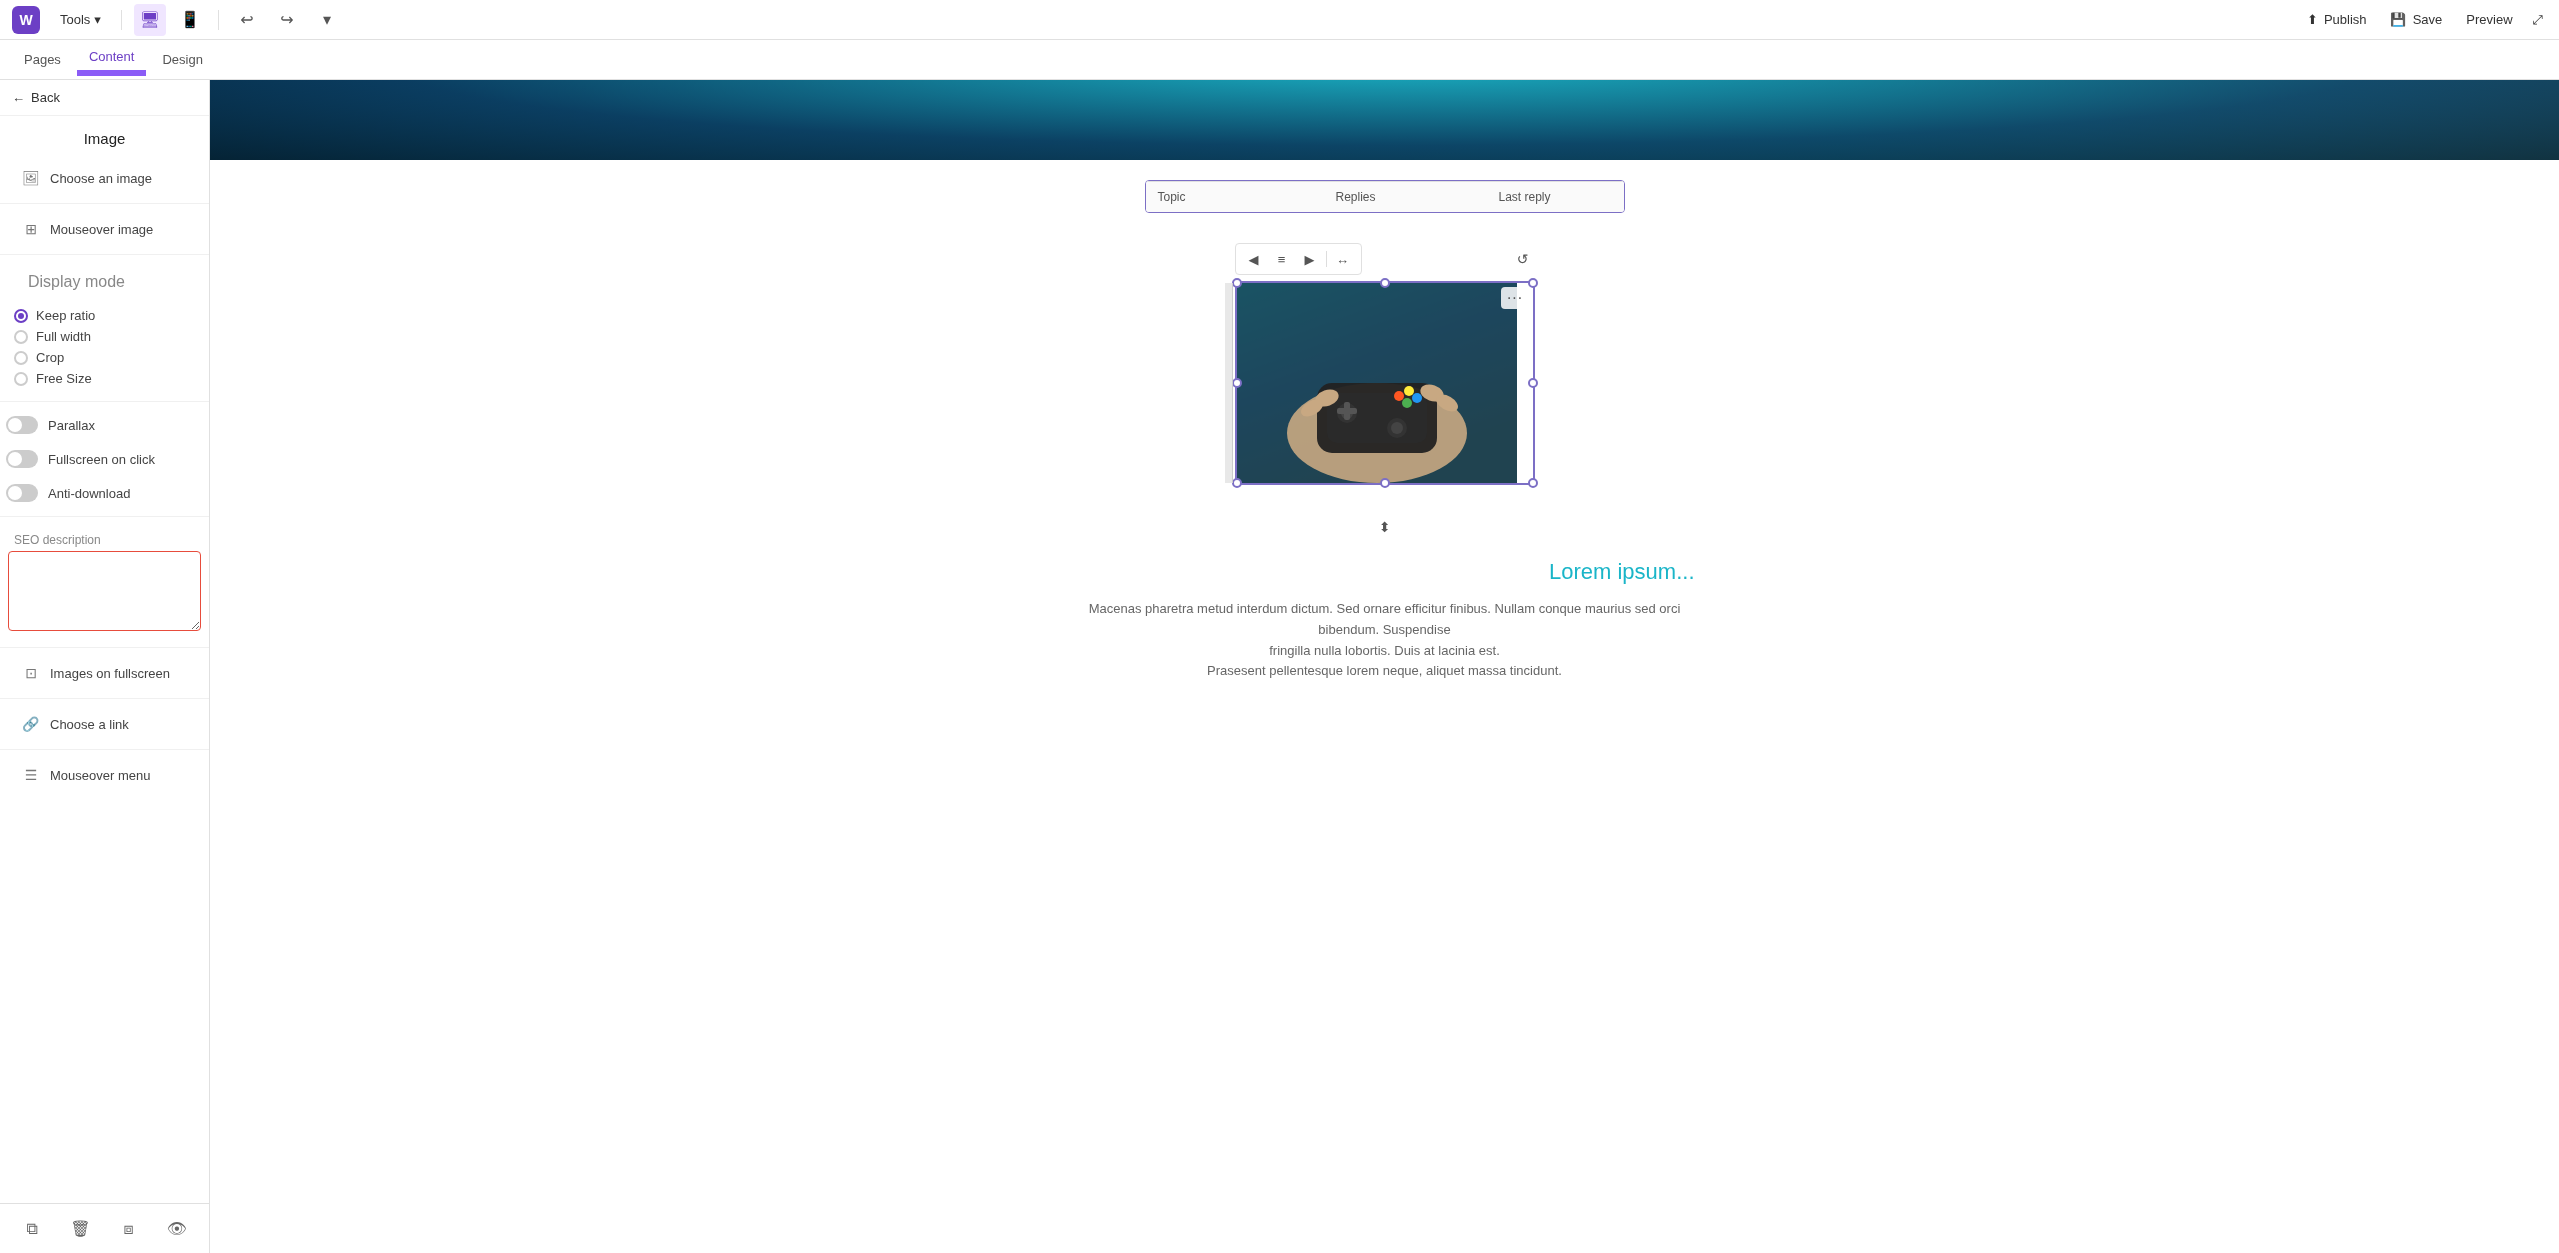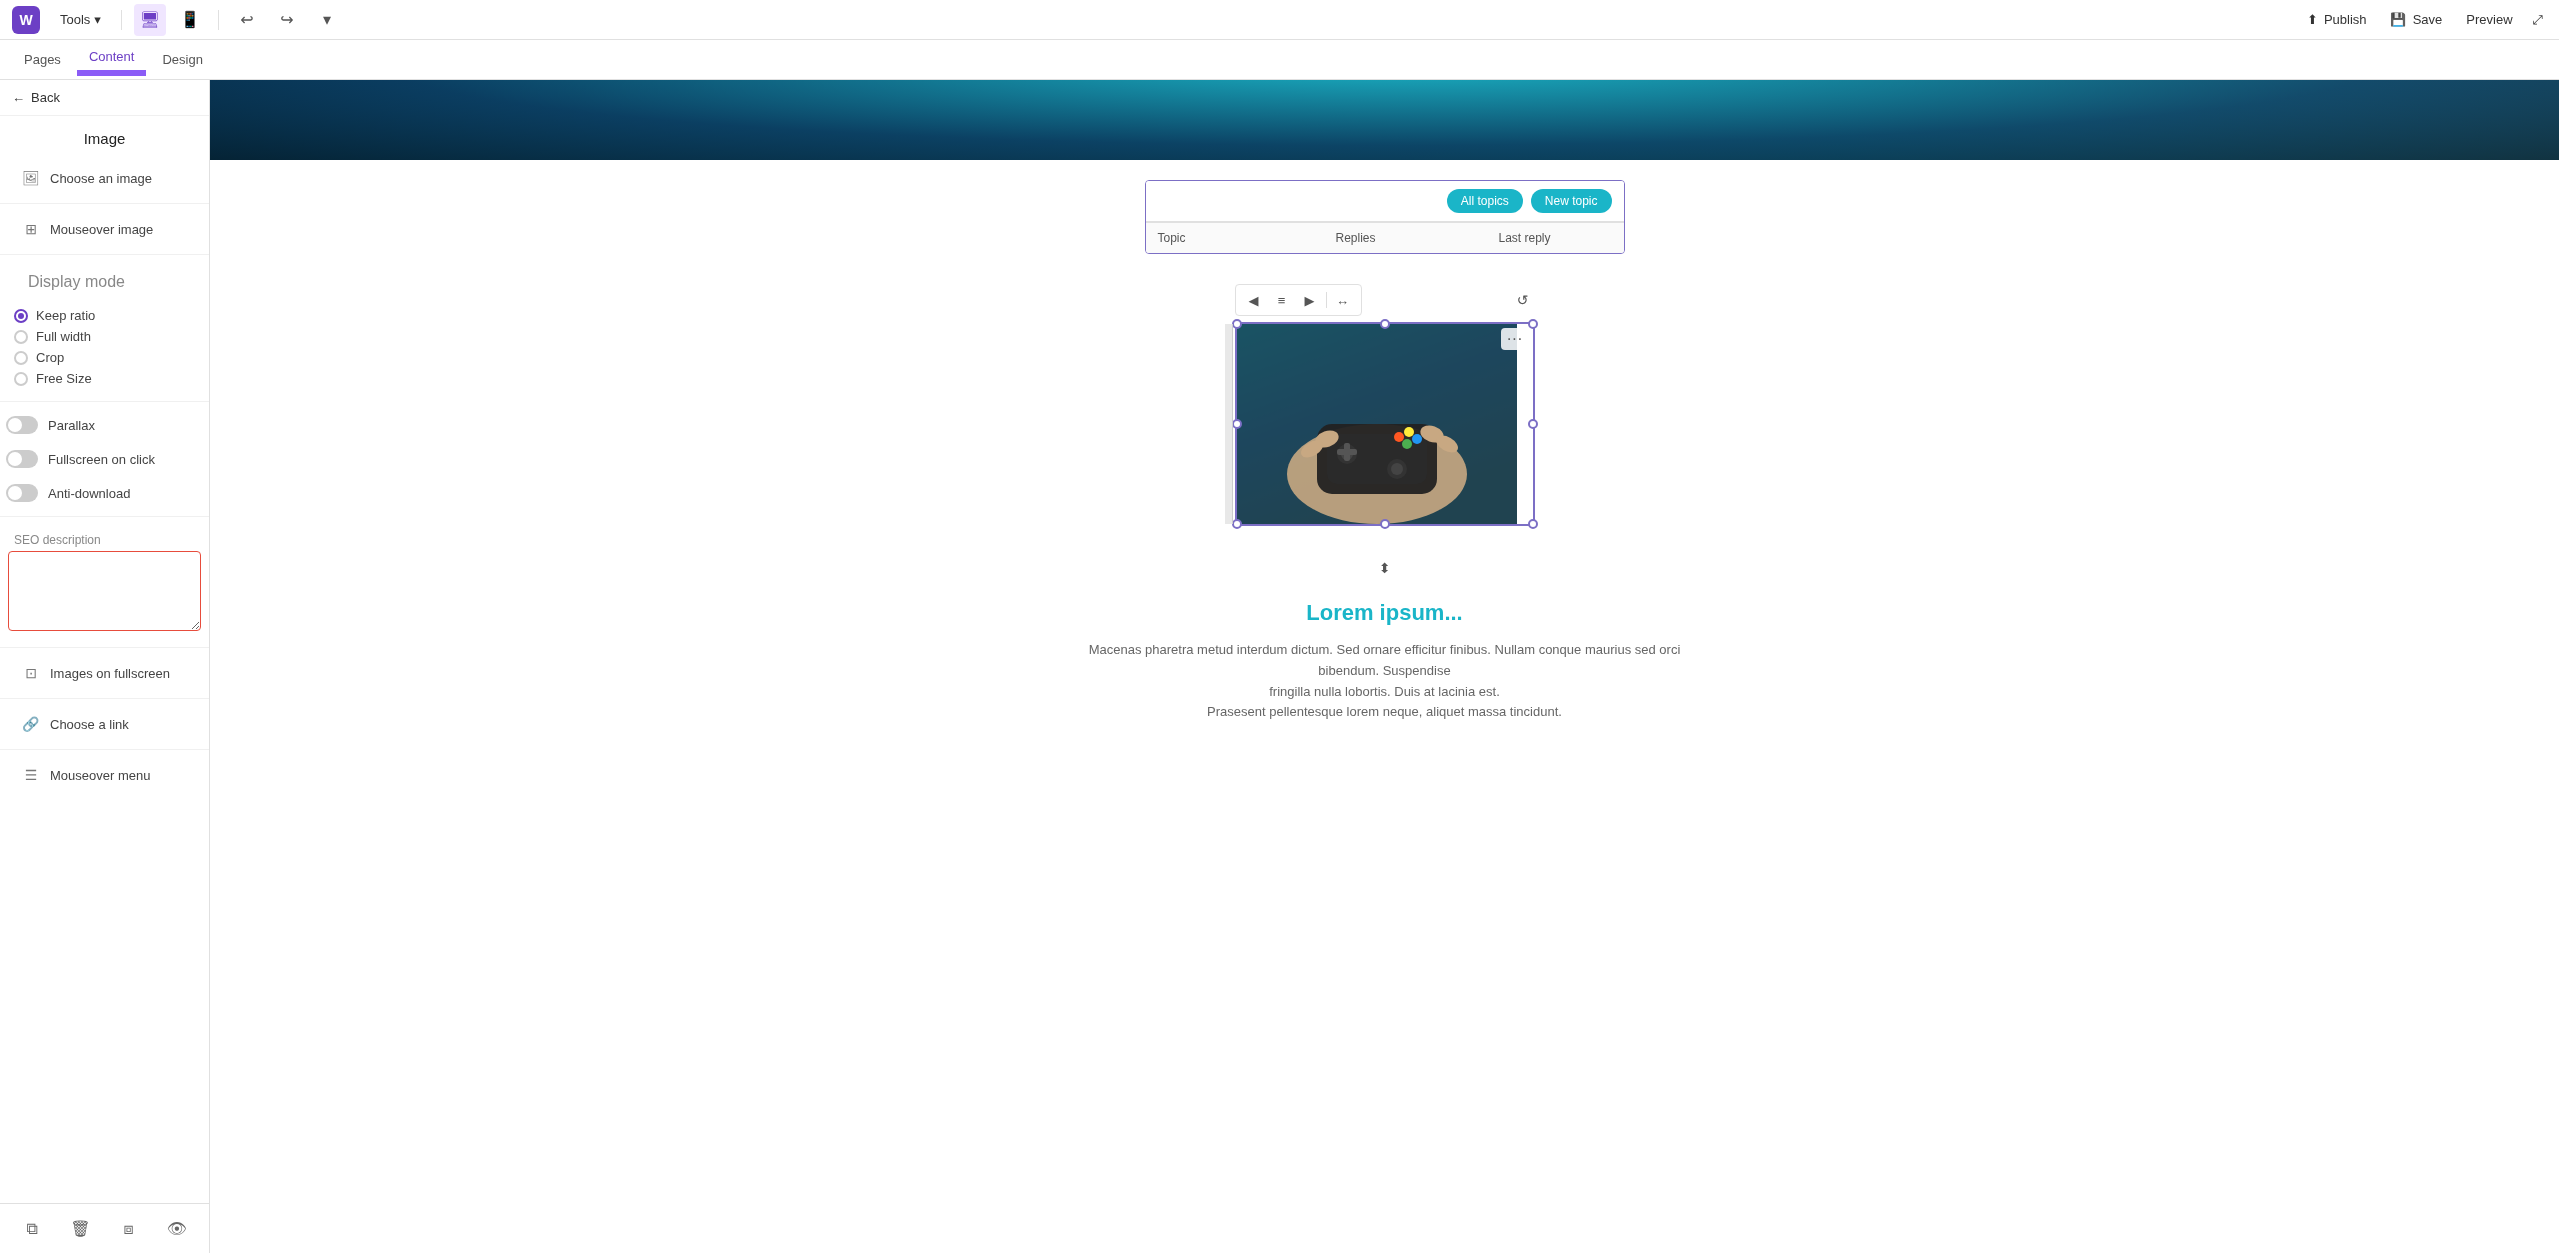--- a/index.html
+++ b/index.html
@@ -432,21 +432,22 @@
     .lorem-section {
       text-align: center;
       padding: 30px 40px 20px;
       max-width: 700px;
       margin: 0 auto;
     }
     .lorem-title {
       font-size: 22px;
       color: #1ab5c8;
       margin-bottom: 14px;
-      font-weight: 700;
+      font-weight: 400;
+      text-align: right;
     }
     .lorem-body {
       font-size: 13px;
       color: #666;
       line-height: 1.6;
     }
   </style>
 </head>
 <body>
 
@@ -601,24 +602,20 @@
 
   <div class="canvas-area">
     <div class="canvas-page">
 
       <div class="hero-banner">
         <div class="hero-banner-inner"></div>
       </div>
 
       <div class="forum-area">
         <div class="forum-table-wrapper">
-          <div class="forum-header-row">
-            <button class="forum-btn forum-btn-all">All topics</button>
-            <button class="forum-btn forum-btn-new">New topic</button>
-          </div>
           <div class="forum-cols">
             <div class="forum-col forum-col-topic">Topic</div>
             <div class="forum-col forum-col-replies">Replies</div>
             <div class="forum-col forum-col-lastReply">Last reply</div>
           </div>
         </div>
       </div>
 
       <div class="image-widget-area">
         <div class="image-widget-container">

